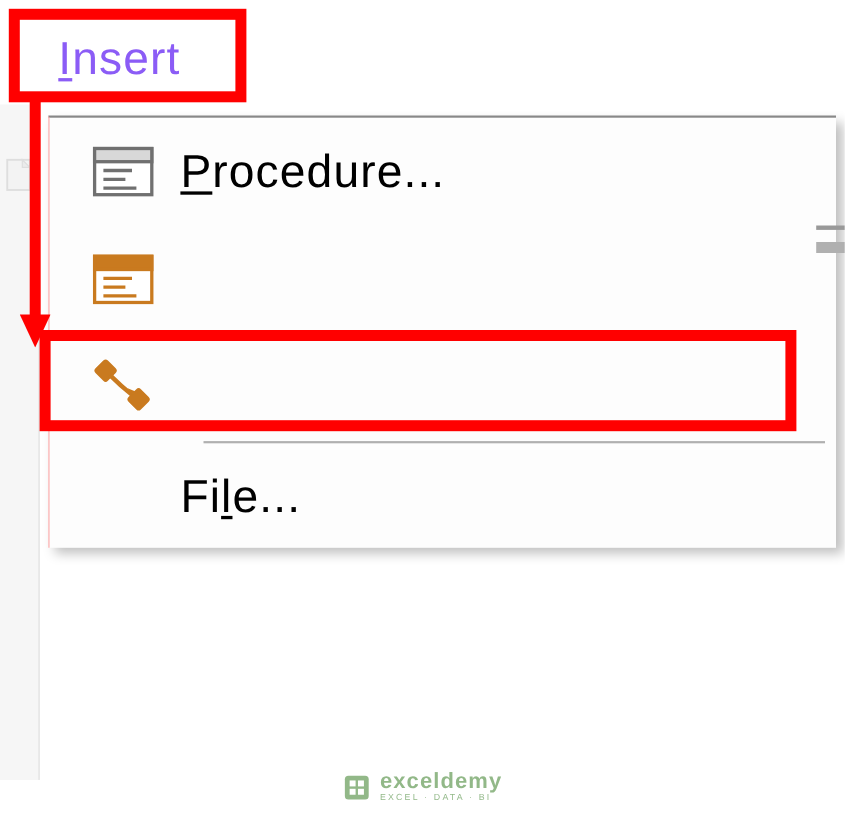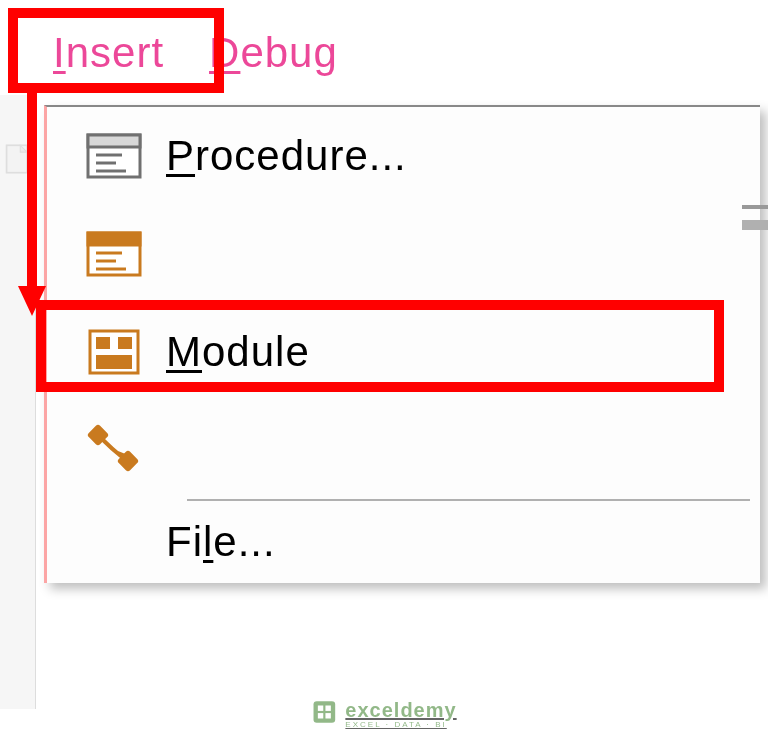--- a/index.html
+++ b/index.html
@@ -20,21 +20,21 @@
     .menubar {
       display: flex;
       gap: 45px;
       padding: 0 0 0 45px;
       height: 85px;
       align-items: center;
     }
     .menu-item-top {
       font-size: 42px;
       font-weight: 400;
-      color: #ec4899;
+      color: #8b5cf6;
       letter-spacing: 1px;
     }
     .menu-item-top .underline {
       text-decoration: underline;
       text-decoration-thickness: 3px;
       text-underline-offset: 4px;
     }
     .insert-highlight {
       position: absolute;
       left: 8px;
@@ -53,31 +53,31 @@
       z-index: 9;
       pointer-events: none;
     }
     .dropdown {
       position: absolute;
       left: 36px;
       top: 95px;
       right: 0;
       background: #fdfdfd;
       border-top: 2px solid #888;
-      border-left: 3px solid #fca5a5;
+      border-left: 1px solid #fca5a5;
       box-shadow: 6px 6px 10px rgba(0,0,0,0.25);
     }
     .dropdown-row {
       display: flex;
       align-items: center;
       height: 98px;
       padding-left: 14px;
     }
     .dropdown-row.short {
-      height: 82px;
+      height: 95px;
     }
     .icon-cell {
       width: 105px;
       display: flex;
       justify-content: center;
       align-items: center;
     }
     .label-cell {
       font-size: 42px;
       font-weight: 400;
@@ -105,25 +105,24 @@
       background: #b0b0b0;
       margin-left: 140px;
       margin-right: 10px;
     }
     .watermark {
       position: absolute;
       left: 50%;
       transform: translateX(-50%);
       bottom: 20px;
       display: flex;
-      align-items: flex-start;
+      align-items: flex-end;
       gap: 8px;
       opacity: 0.6;
       z-index: 2;
-      text-decoration: underline;
     }
     .watermark-icon {
       width: 26px;
       height: 26px;
     }
     .watermark-text {
       font-size: 20px;
       font-weight: 700;
       color: #4a8a3a;
       letter-spacing: 1px;
@@ -184,23 +183,20 @@
 </div>
 
 <div class="code-pane-hint2"></div>
 <div class="code-pane-hint"></div>
 
 <div class="container">
 
   <div class="menubar">
     <div class="menu-item-top">
       <span class="underline">I</span><span>nsert</span>
-    </div>
-    <div class="menu-item-top">
-      <span class="underline">D</span><span>ebug</span>
     </div>
   </div>
 
   <div class="dropdown">
 
     <div class="dropdown-row">
       <div class="icon-cell">
         <svg width="56" height="46" viewBox="0 0 56 46">
           <rect x="2" y="2" width="52" height="42" fill="#fff" stroke="#707070" stroke-width="3"></rect>
           <rect x="2" y="2" width="52" height="12" fill="#d8d8d8" stroke="#707070" stroke-width="3"></rect>
@@ -219,33 +215,20 @@
         <svg width="56" height="46" viewBox="0 0 56 46">
           <rect x="2" y="2" width="52" height="42" fill="#fff" stroke="#c97a1f" stroke-width="3"></rect>
           <rect x="2" y="2" width="52" height="12" fill="#c97a1f" stroke="#c97a1f" stroke-width="3"></rect>
           <line x1="10" y1="22" x2="36" y2="22" stroke="#c97a1f" stroke-width="3"></line>
           <line x1="10" y1="30" x2="30" y2="30" stroke="#c97a1f" stroke-width="3"></line>
           <line x1="10" y1="38" x2="40" y2="38" stroke="#c97a1f" stroke-width="3"></line>
         </svg>
       </div>
     </div>
 
-    <div class="dropdown-row">
-      <div class="icon-cell">
-        <svg width="56" height="50" viewBox="0 0 56 50">
-          <rect x="4" y="4" width="48" height="42" fill="#fff" stroke="#c97a1f" stroke-width="3"></rect>
-          <rect x="10" y="10" width="14" height="12" fill="#c97a1f"></rect>
-          <rect x="32" y="10" width="14" height="12" fill="#c97a1f"></rect>
-          <rect x="10" y="28" width="36" height="14" fill="#c97a1f"></rect>
-        </svg>
-      </div>
-      <div class="label-cell">
-        <span class="underline">M</span><span>odule</span>
-      </div>
-    </div>
 
     <div class="dropdown-row">
       <div class="icon-cell">
         <svg width="60" height="54" viewBox="0 0 60 54">
           <rect x="6" y="4" width="16" height="16" rx="3" fill="#c97a1f" transform="rotate(45 14 12)"></rect>
           <rect x="36" y="30" width="16" height="16" rx="3" fill="#c97a1f" transform="rotate(45 44 38)"></rect>
           <path d="M18 16 Q28 26 38 34" stroke="#c97a1f" stroke-width="4" fill="none"></path>
           <polygon points="38,34 34,28 44,32" fill="#c97a1f"></polygon>
         </svg>
       </div>

